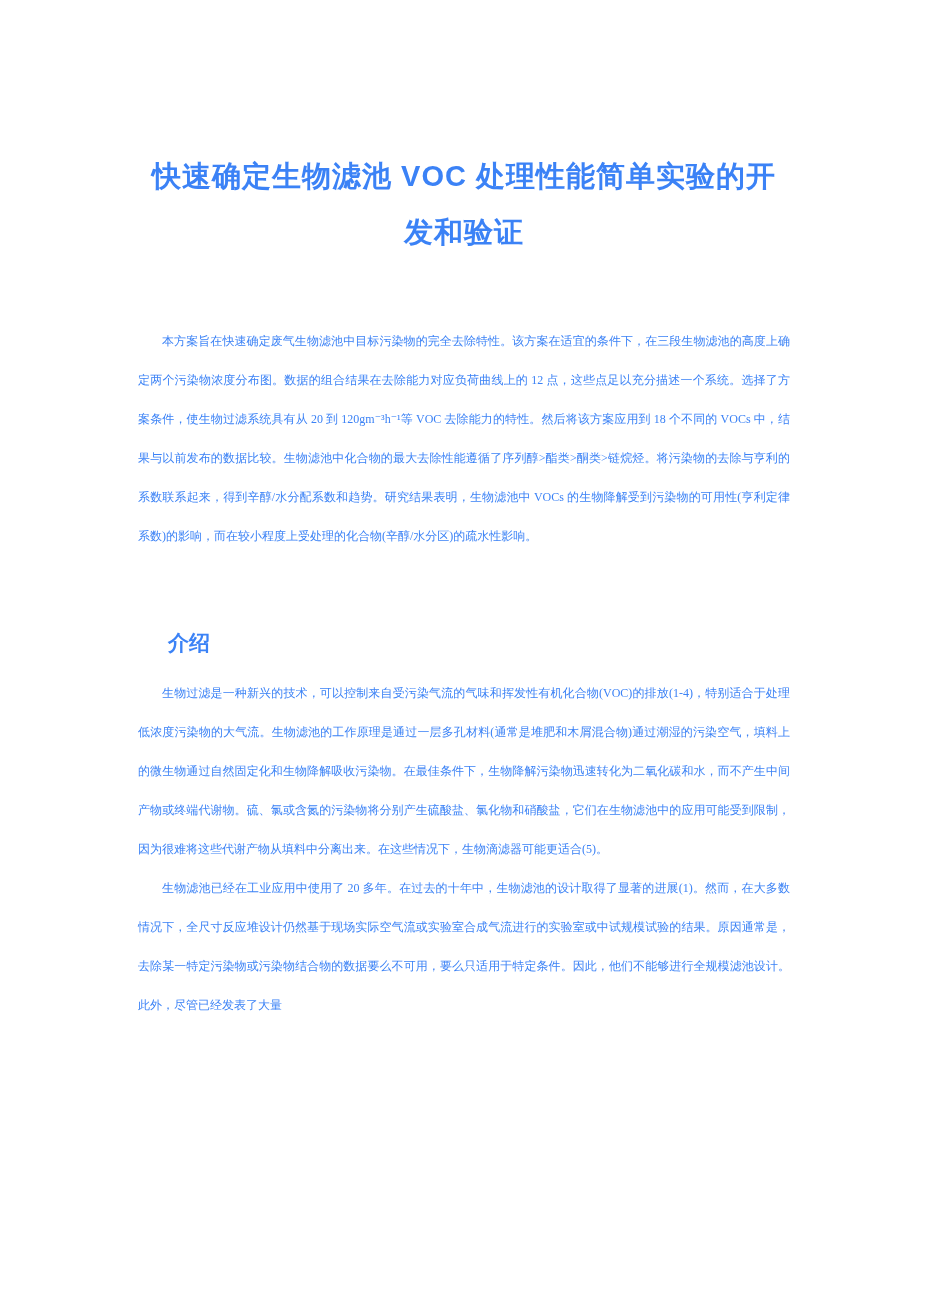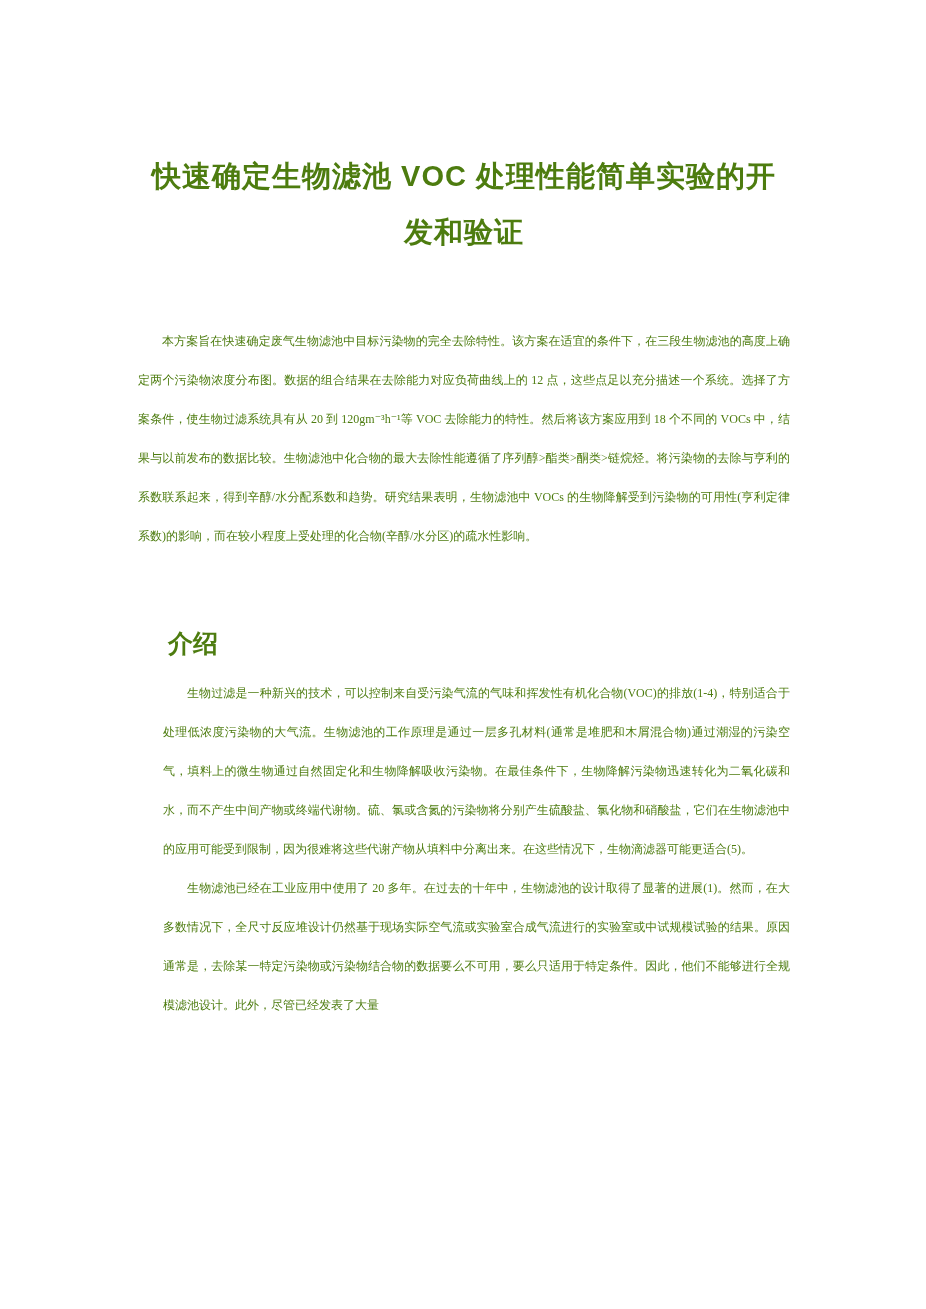--- a/index.html
+++ b/index.html
@@ -6,21 +6,21 @@
     margin: 0;
     padding: 0;
     background: #ffffff;
   }
   .page {
     position: relative;
     width: 926px;
     height: 1309px;
     margin: 0 auto;
     background: #ffffff;
-    color: #4d7c0f;
+    color: #3b82f6;
     box-sizing: border-box;
     padding: 148px 136px 40px 138px;
     overflow: hidden;
     font-family: "Liberation Serif", "DejaVu Serif", serif;
   }
   .doc-title {
     font-family: "Liberation Sans", "DejaVu Sans", sans-serif;
     font-weight: 700;
     font-size: 29px;
     line-height: 56px;
@@ -35,27 +35,26 @@
     text-justify: inter-ideograph;
     text-indent: 2em;
     margin: 0;
   }
   .abstract {
     margin-bottom: 70px;
   }
   .section-heading {
     font-family: "Liberation Sans", "DejaVu Sans", sans-serif;
     font-weight: 700;
-    font-size: 25px;
+    font-size: 21px;
     line-height: 34px;
     margin: 0 0 14px 30px;
   }
   .body-paragraph {
     margin-bottom: 0;
-    margin-left: 25px;
   }
 </style>
 </head>
 <body>
 
 <div class="page">
 
   <h1 class="doc-title">快速确定生物滤池 VOC 处理性能简单实验的开发和验证</h1>
 
   <p class="paragraph abstract">本方案旨在快速确定废气生物滤池中目标污染物的完全去除特性。该方案在适宜的条件下，在三段生物滤池的高度上确定两个污染物浓度分布图。数据的组合结果在去除能力对应负荷曲线上的 12 点，这些点足以充分描述一个系统。选择了方案条件，使生物过滤系统具有从 20 到 120gm⁻³h⁻¹等 VOC 去除能力的特性。然后将该方案应用到 18 个不同的 VOCs 中，结果与以前发布的数据比较。生物滤池中化合物的最大去除性能遵循了序列醇&gt;酯类&gt;酮类&gt;链烷烃。将污染物的去除与亨利的系数联系起来，得到辛醇/水分配系数和趋势。研究结果表明，生物滤池中 VOCs 的生物降解受到污染物的可用性(亨利定律系数)的影响，而在较小程度上受处理的化合物(辛醇/水分区)的疏水性影响。</p>

